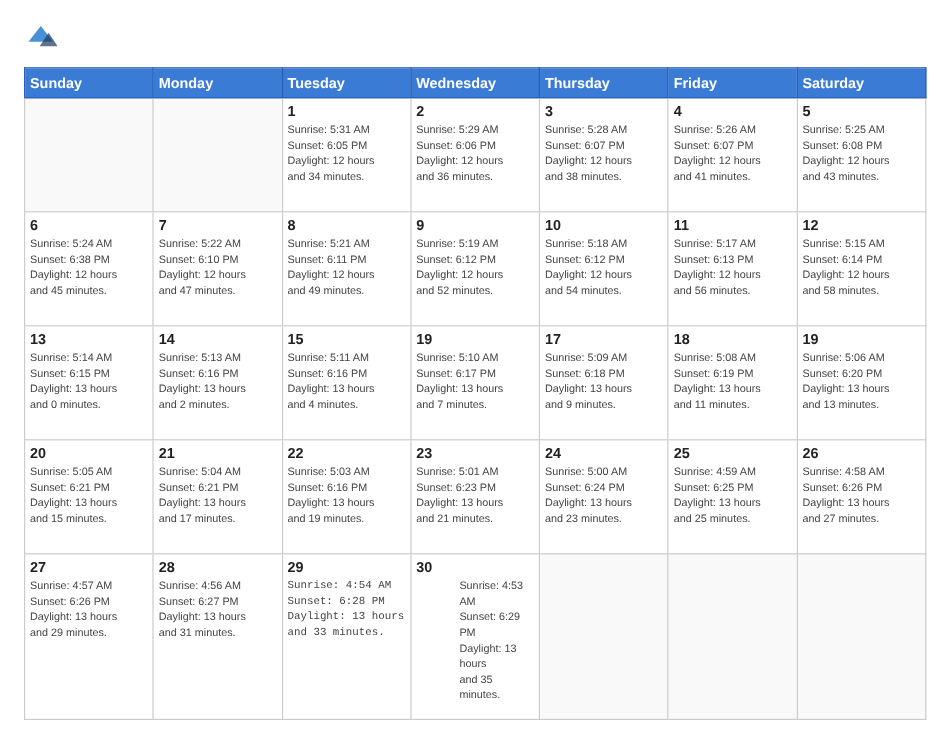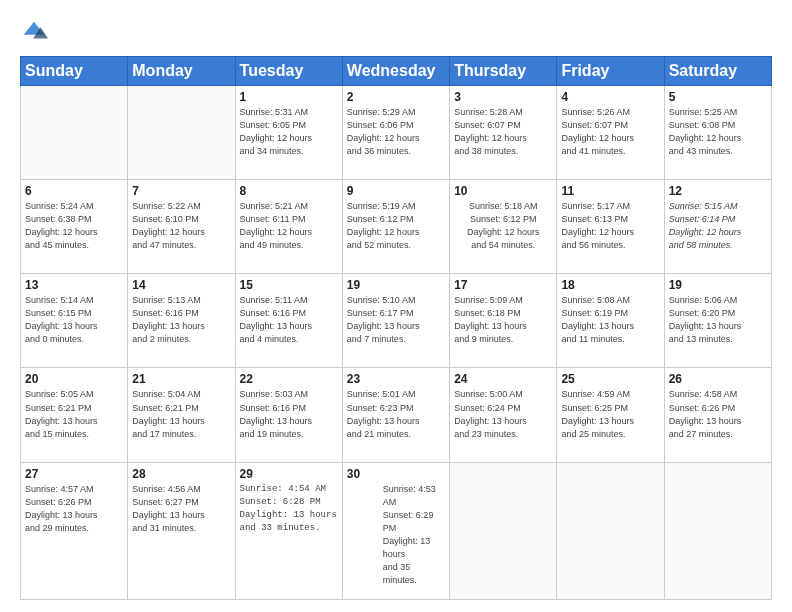--- a/index.html
+++ b/index.html
@@ -58,21 +58,21 @@
     .calendar {
       flex: 1;
       border: 1px solid #ccc;
       border-collapse: collapse;
       width: 100%;
       table-layout: fixed;
     }
     .calendar thead tr th {
       background: #3a7bd5;
       color: #fff;
-      font-size: 16px;
+      font-size: 12px;
       font-weight: bold;
       padding: 5px 4px;
       text-align: left;
       border: 1px solid #2a5fb5;
     }
     .calendar tbody tr td {
       border: 1px solid #ccc;
       vertical-align: top;
       padding: 4px 4px 3px 4px;
       font-size: 9.5px;
@@ -193,35 +193,35 @@
           </td>
           <td>
             <span class="day-num">9</span>
             <div class="day-detail" style="white-space: pre-line;">Sunrise: 5:19 AM
 Sunset: 6:12 PM
 Daylight: 12 hours
 and 52 minutes.</div>
           </td>
           <td>
             <span class="day-num">10</span>
-            <div class="day-detail" style="white-space: pre-line; text-align: center;">Sunrise: 5:18 AM
+            <div class="day-detail" style="white-space: pre-line;">Sunrise: 5:18 AM
 Sunset: 6:12 PM
 Daylight: 12 hours
 and 54 minutes.</div>
           </td>
           <td>
             <span class="day-num">11</span>
             <div class="day-detail" style="white-space: pre-line;">Sunrise: 5:17 AM
 Sunset: 6:13 PM
 Daylight: 12 hours
 and 56 minutes.</div>
           </td>
           <td>
             <span class="day-num">12</span>
-            <div class="day-detail" style="white-space: pre-line; font-style: italic;">Sunrise: 5:15 AM
+            <div class="day-detail" style="white-space: pre-line;">Sunrise: 5:15 AM
 Sunset: 6:14 PM
 Daylight: 12 hours
 and 58 minutes.</div>
           </td>
         </tr>
         <tr>
           <td>
             <span class="day-num">13</span>
             <div class="day-detail" style="white-space: pre-line;">Sunrise: 5:14 AM
 Sunset: 6:15 PM

